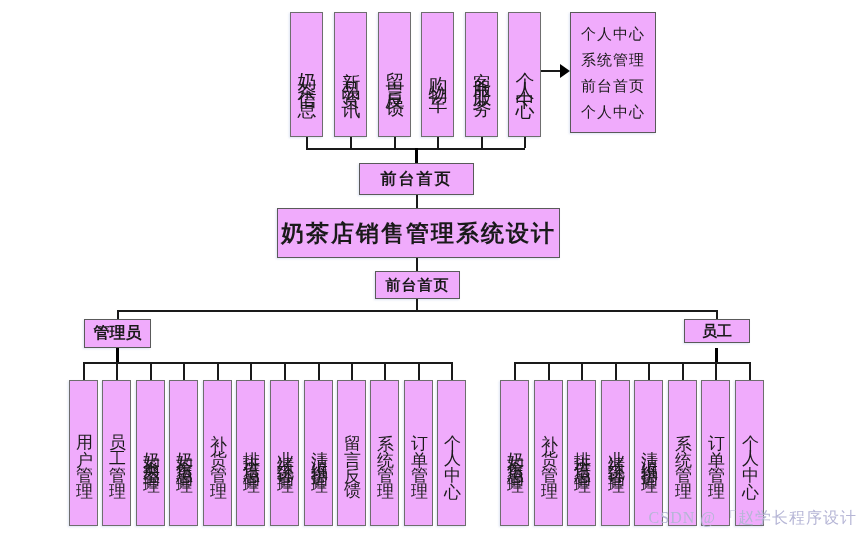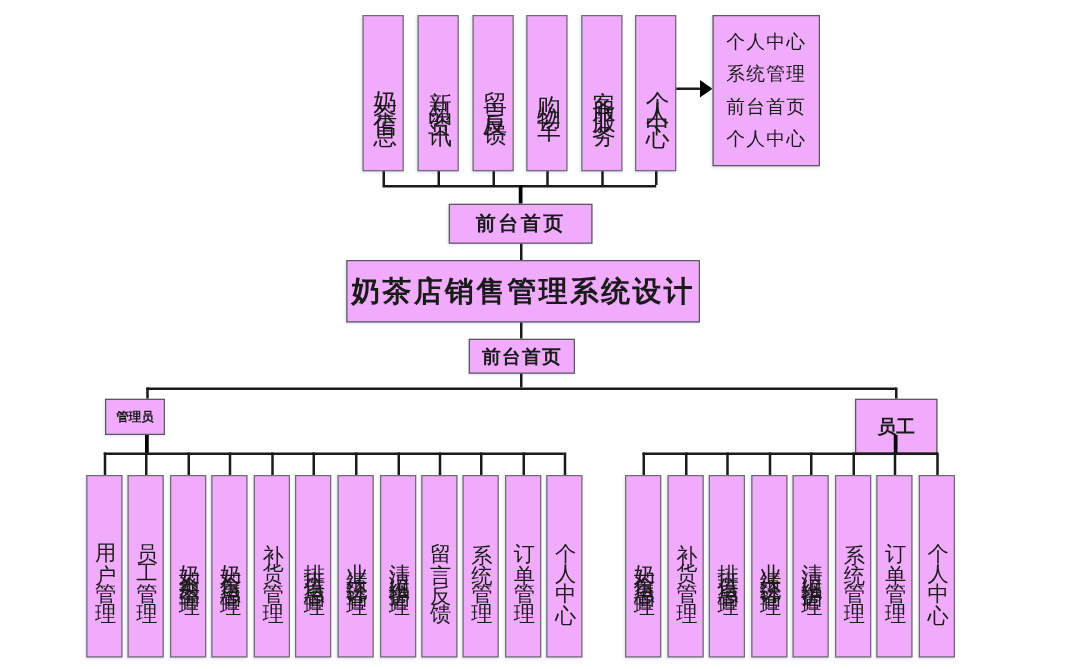--- a/index.html
+++ b/index.html
@@ -38,22 +38,22 @@
   .labelbox {
     display: flex; align-items: center; justify-content: center;
     font-weight: bold; border: 1.6px solid #5a5a5a;
   }
   .titlebox {
     left: 277px; top: 208px; width: 283px; height: 50px;
     font-size: 23px; letter-spacing: 2px;
   }
   .home { left: 359px; top: 163px; width: 115px; height: 32px; font-size: 16px; letter-spacing: 2px; }
   .backmod { left: 375px; top: 271px; width: 85px; height: 28px; font-size: 15px; letter-spacing: 1px; }
-  .admin { left: 84px; top: 319px; width: 48px; height: 29px; font-size: 10px; }
-  .staff { left: 684px; top: 319px; width: 66px; height: 44px; font-size: 15px; }
+  .admin { left: 84px; top: 319px; width: 67px; height: 29px; font-size: 16px; }
+  .staff { left: 684px; top: 319px; width: 66px; height: 24px; font-size: 15px; }
   .detail {
     left: 570px; top: 12px; width: 86px; height: 121px;
     border: 1.6px solid #5a5a5a;
     display: flex; flex-direction: column; justify-content: center; align-items: center;
     font-size: 15px; line-height: 26px; letter-spacing: 1px;
   }
   
   .hline { position: absolute; height: 1.5px; background: #1a1a1a; }
   .vline { position: absolute; width: 1.5px; background: #1a1a1a; }
   .thick { width: 3px; background: #000; }
@@ -159,14 +159,15 @@
 
   <div class="box vbox child ls-6" style="left:500px">奶茶信息管理</div>
   <div class="box vbox child ls-4" style="left:534px">补货管理</div>
   <div class="box vbox child ls-6" style="left:567px">排班信息管理</div>
   <div class="box vbox child ls-6" style="left:601px">业绩统计管理</div>
   <div class="box vbox child ls-6" style="left:634px">清洁维护管理</div>
   <div class="box vbox child ls-4" style="left:668px">系统管理</div>
   <div class="box vbox child ls-4" style="left:701px">订单管理</div>
   <div class="box vbox child ls-4" style="left:735px">个人中心</div>
 
+  <div class="watermark" style="color:#b6b6d6">CSDN @ 「赵学长程序设计</div>
 
 </div>
 
 </body></html>

